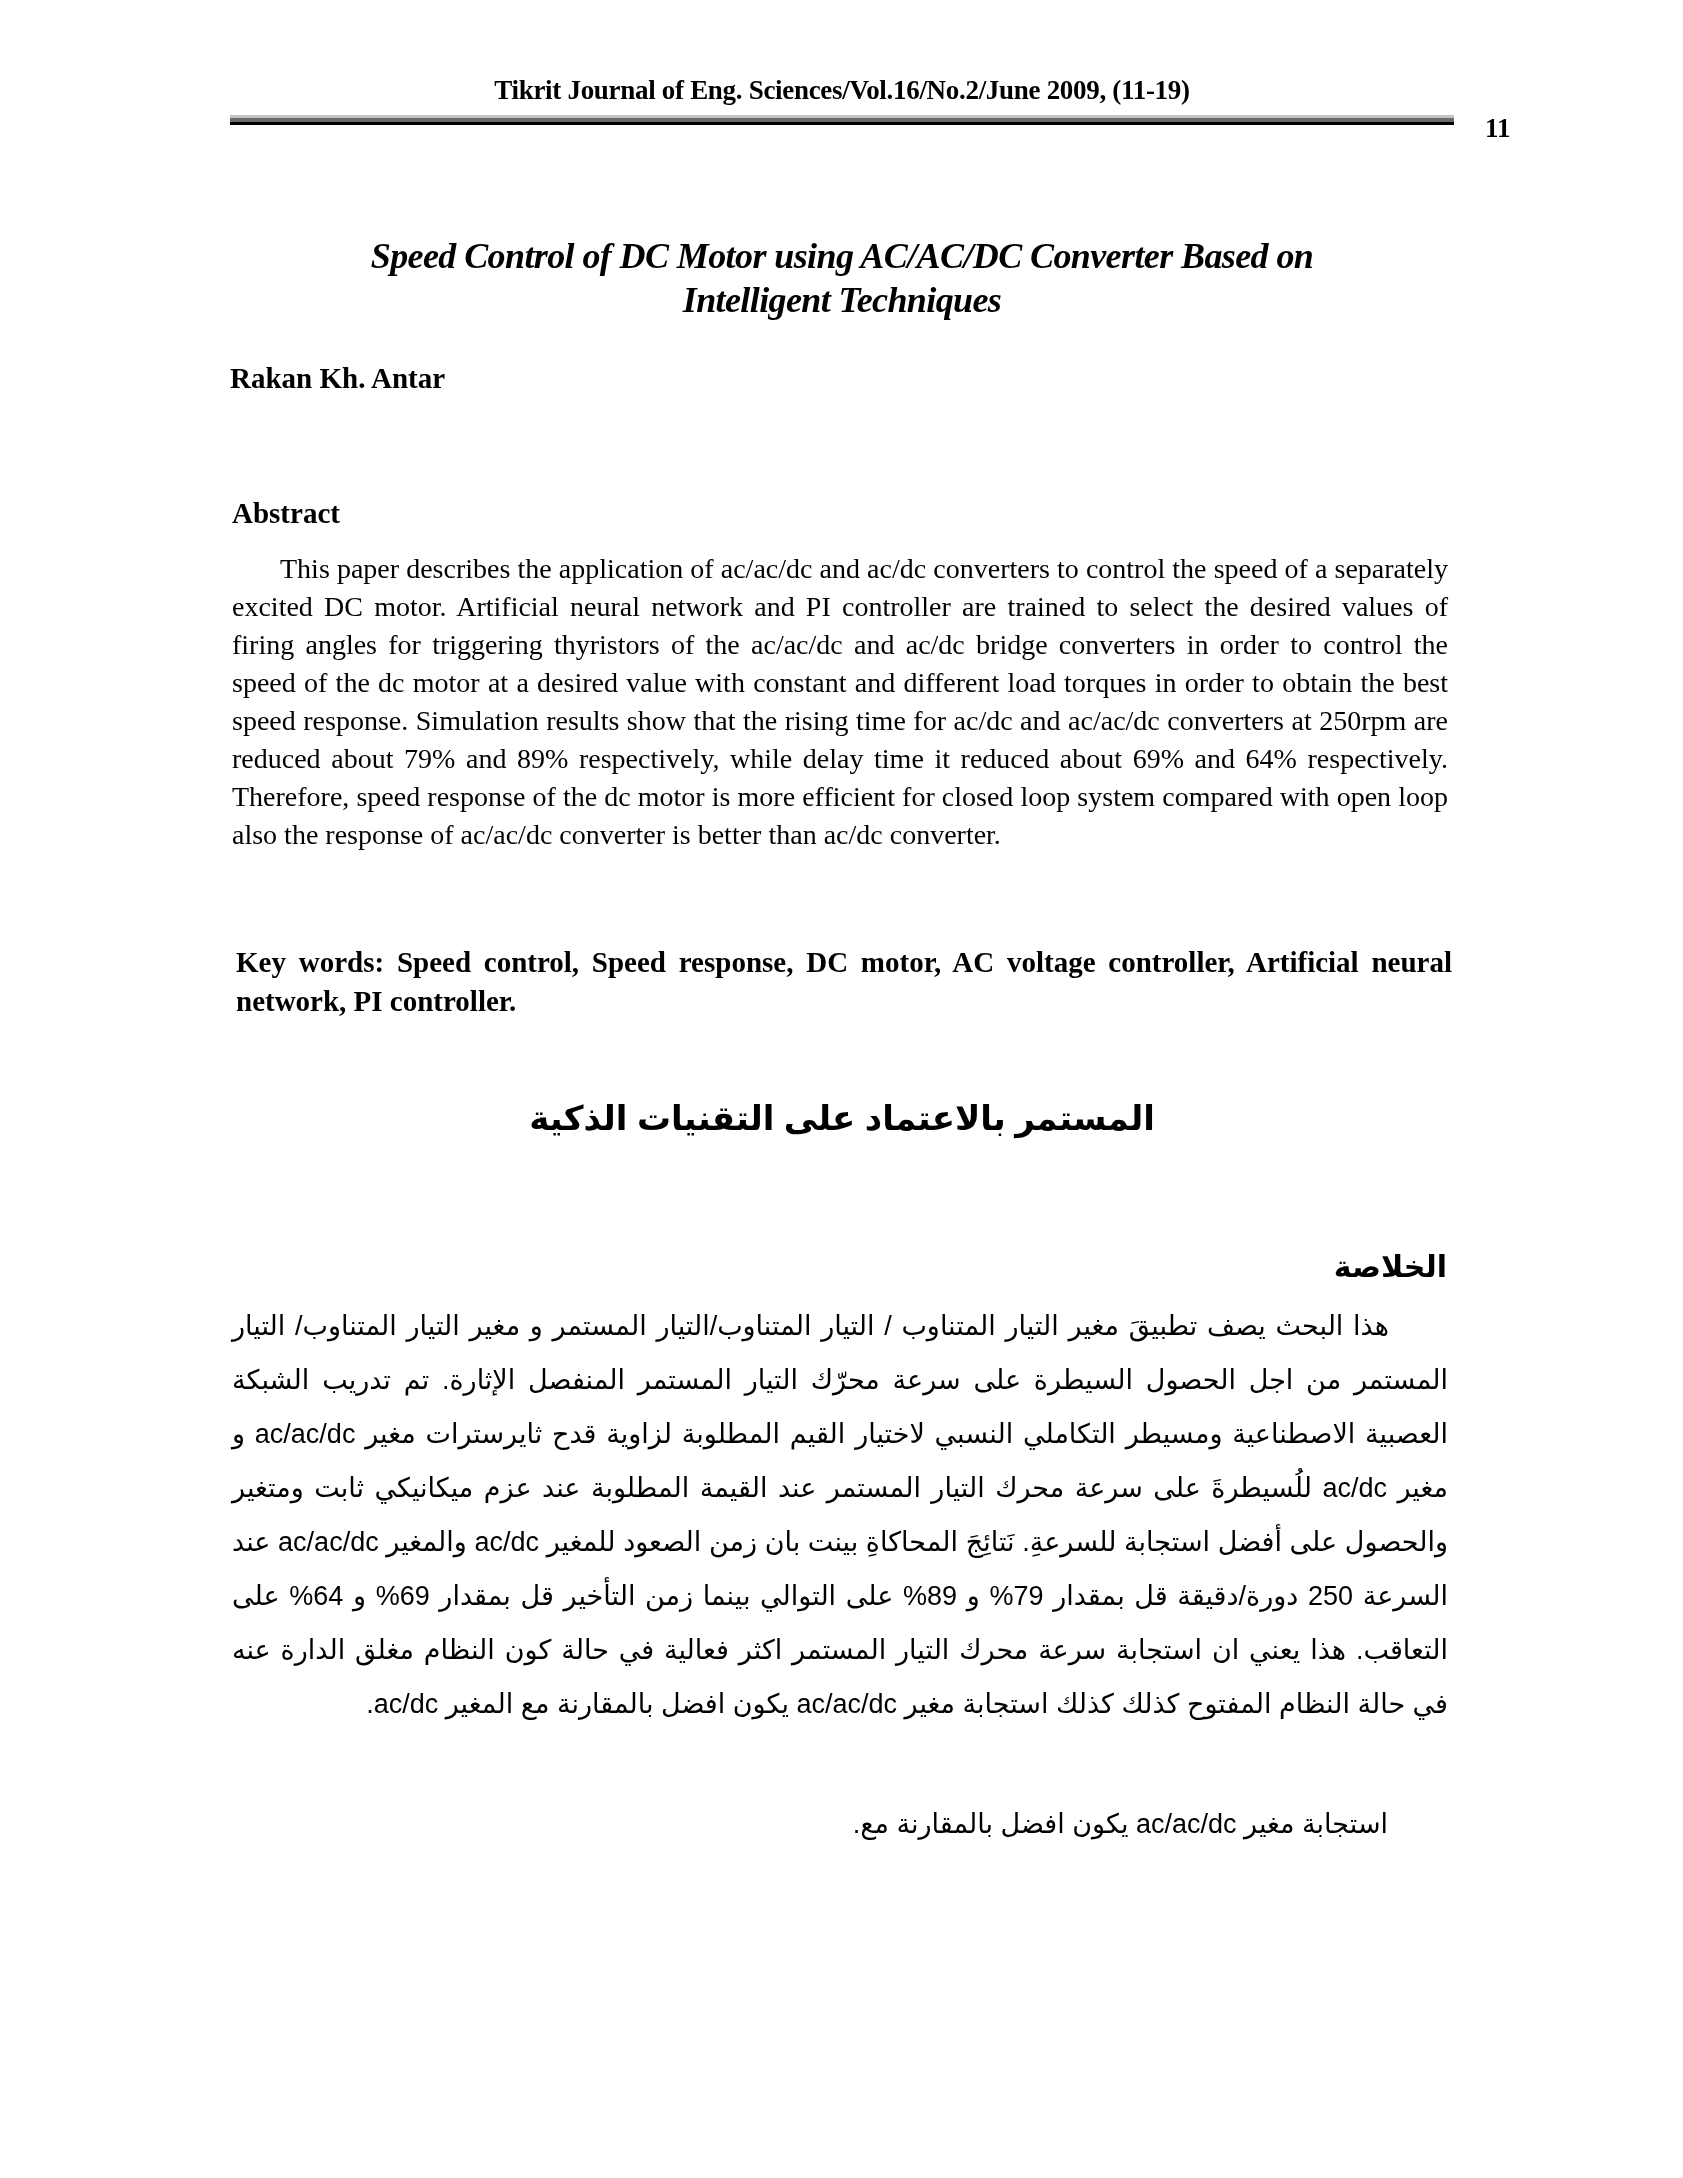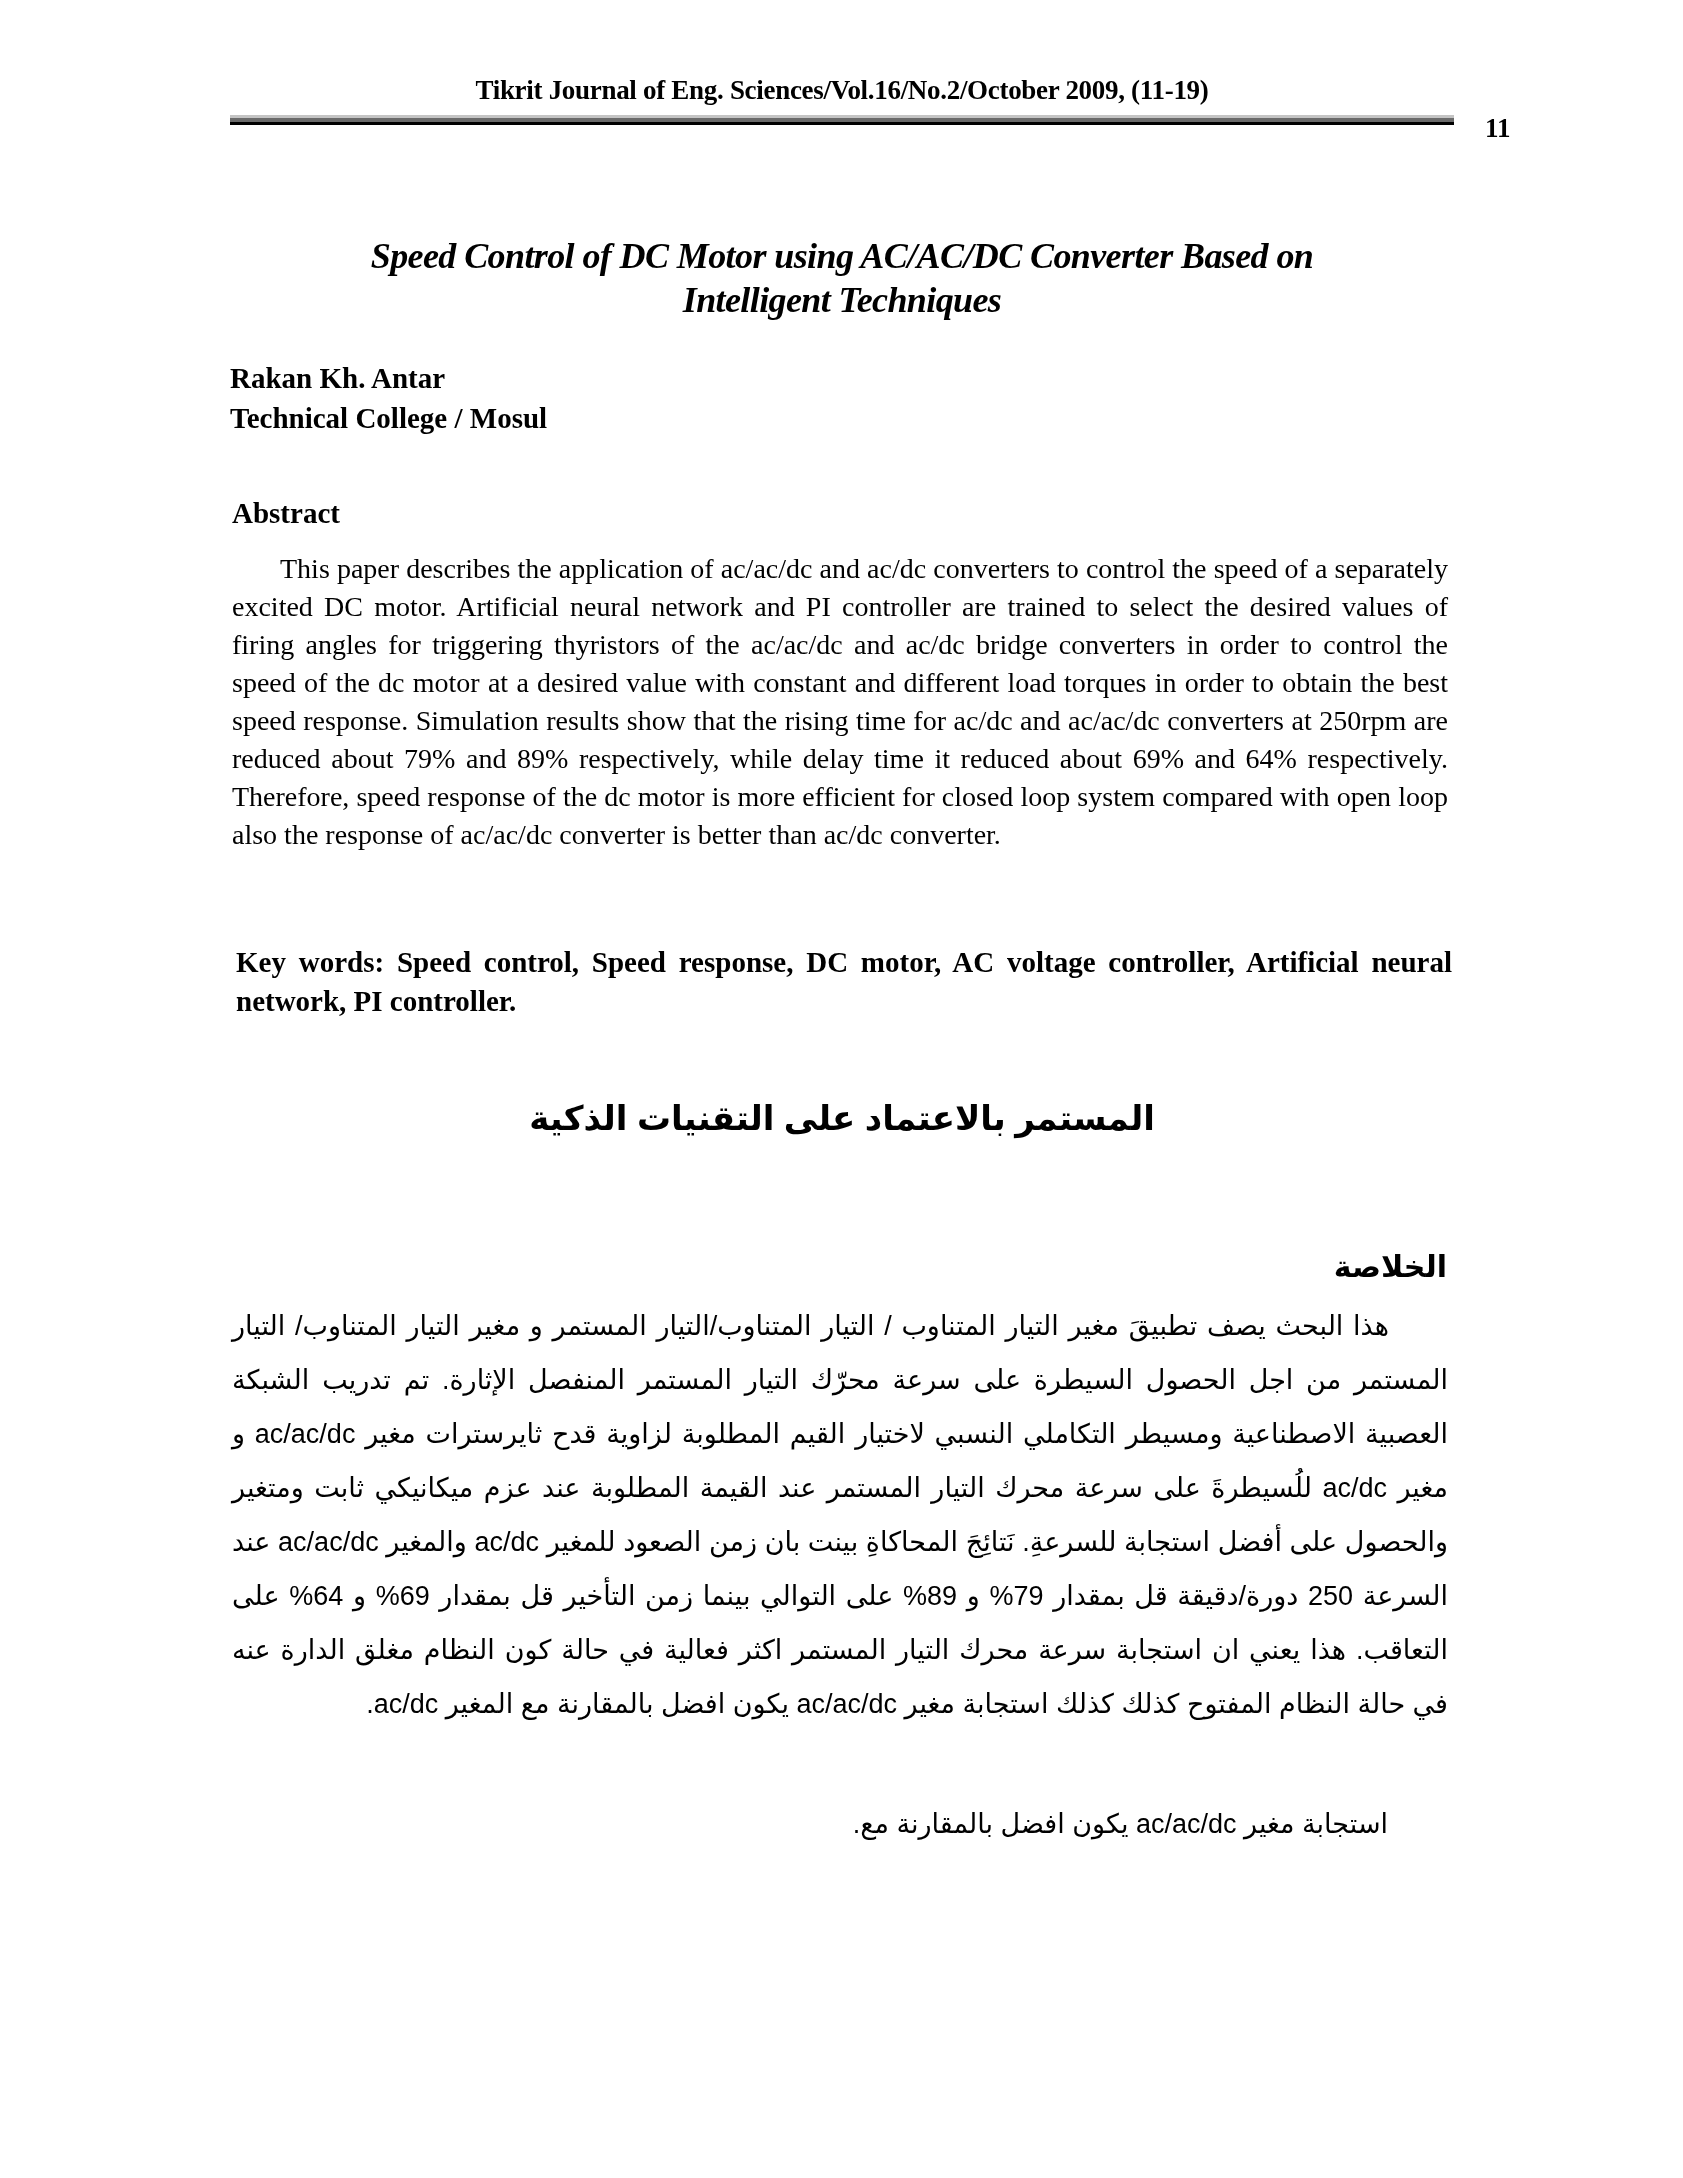--- a/index.html
+++ b/index.html
@@ -60,36 +60,35 @@
       text-indent: 59px; margin: 0;
     }
     #arabic-extra {
       position: absolute; right: 295px; top: 1797px; direction: rtl;
       font-size: 27px; line-height: 54px; margin: 0;
     }
   </style>
 </head>
 <body>
 
-<div id="running-head" class="serif">Tikrit Journal of Eng. Sciences/Vol.16/No.2/October 2009, (11-19)</div>
+<div id="running-head" class="serif">Tikrit Journal of Eng. Sciences/Vol.16/No.2/June 2009, (11-19)</div>
 <div id="page-number" class="serif">11</div>
 <div id="head-rule">
   <div class="b1"></div>
   <div class="b2"></div>
   <div class="b3"></div>
 </div>
 
 <div id="title" class="serif">
   <div>Speed Control of DC Motor using AC/AC/DC Converter Based on</div>
   <div>Intelligent Techniques</div>
 </div>
 
 <div id="author" class="serif">
   <div>Rakan Kh. Antar</div>
-  <div>Technical College / Mosul</div>
 </div>
 
 <div id="abstract-heading" class="serif">Abstract</div>
 <p id="abstract-body" class="serif">This paper describes the application of ac/ac/dc and ac/dc converters to control the speed of a separately excited DC motor. Artificial neural network and PI controller are trained to select the desired values of firing angles for triggering thyristors of the ac/ac/dc and ac/dc bridge converters in order to control the speed of the dc motor at a desired value with constant and different load torques in order to obtain the best speed response. Simulation results show that the rising time for ac/dc and ac/ac/dc converters at 250rpm are reduced about 79% and 89% respectively, while delay time it reduced about 69% and 64% respectively. Therefore, speed response of the dc motor is more efficient for closed loop system compared with open loop also the response of ac/ac/dc converter is better than ac/dc converter.</p>
 <p id="keywords" class="serif"><span>Key words:</span> <span>Speed control, Speed response, DC motor, AC voltage controller, Artificial neural network, PI controller.</span></p>
 
 <div id="arabic-title" class="sans">
   <div>المستمر بالاعتماد على التقنيات الذكية</div>
 </div>
 

